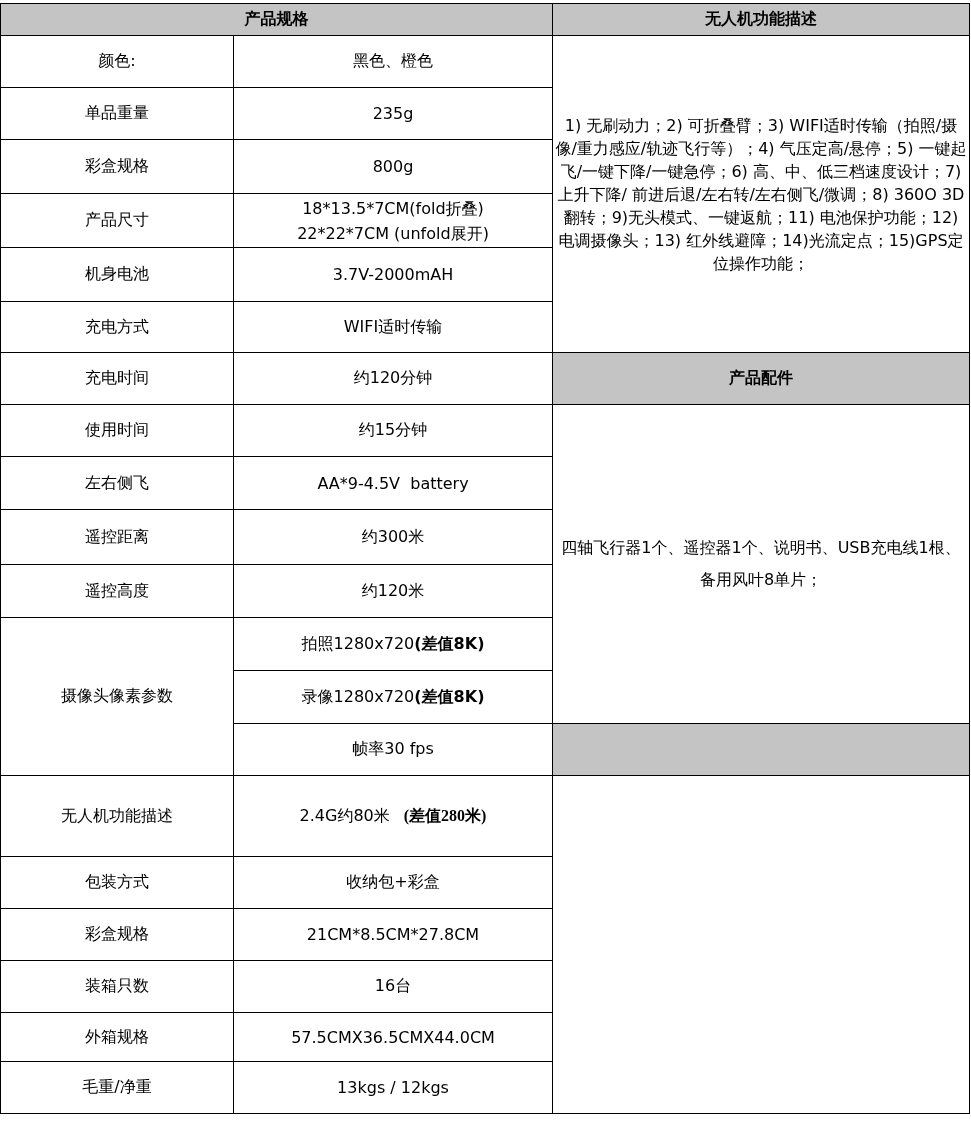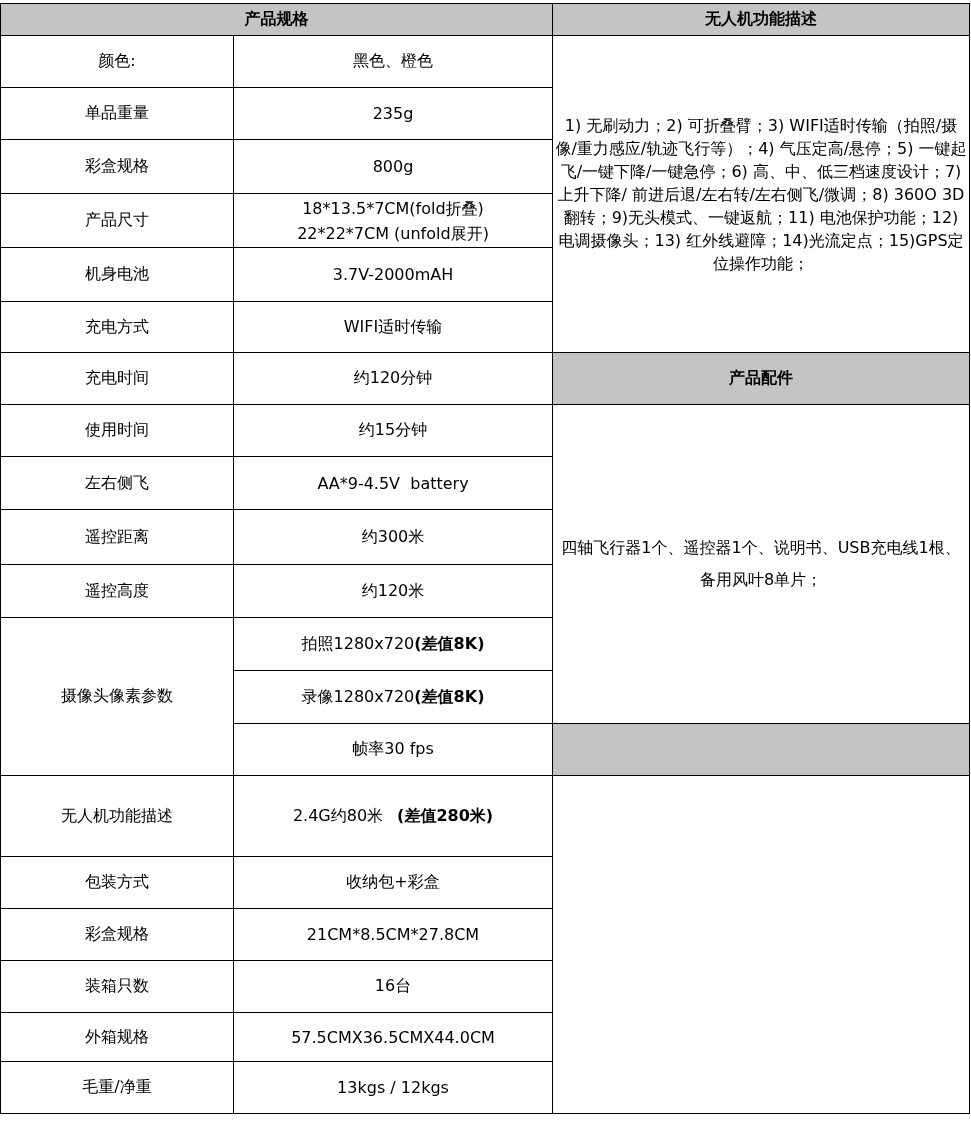--- a/index.html
+++ b/index.html
@@ -28,21 +28,21 @@
   td.hdr {
     background: #c4c4c4;
     font-weight: bold;
     font-size: 16px;
   }
   td.grayfill {
     background: #c4c4c4;
   }
   .val { white-space: pre-wrap; }
   .bold-part { font-weight: bold; }
-  .bold-part.wide { margin-left: 14px; }
+  .bold-part.wide { margin-left: 14px; font-family: Liberation Serif, serif; }
   td.desc-cell {
     padding: 8px 6px;
     line-height: 23px;
     font-size: 16px;
     text-align: center;
     border-radius: 30px;
   }
   td.acc-cell {
     padding: 8px 8px;
     line-height: 32px;

